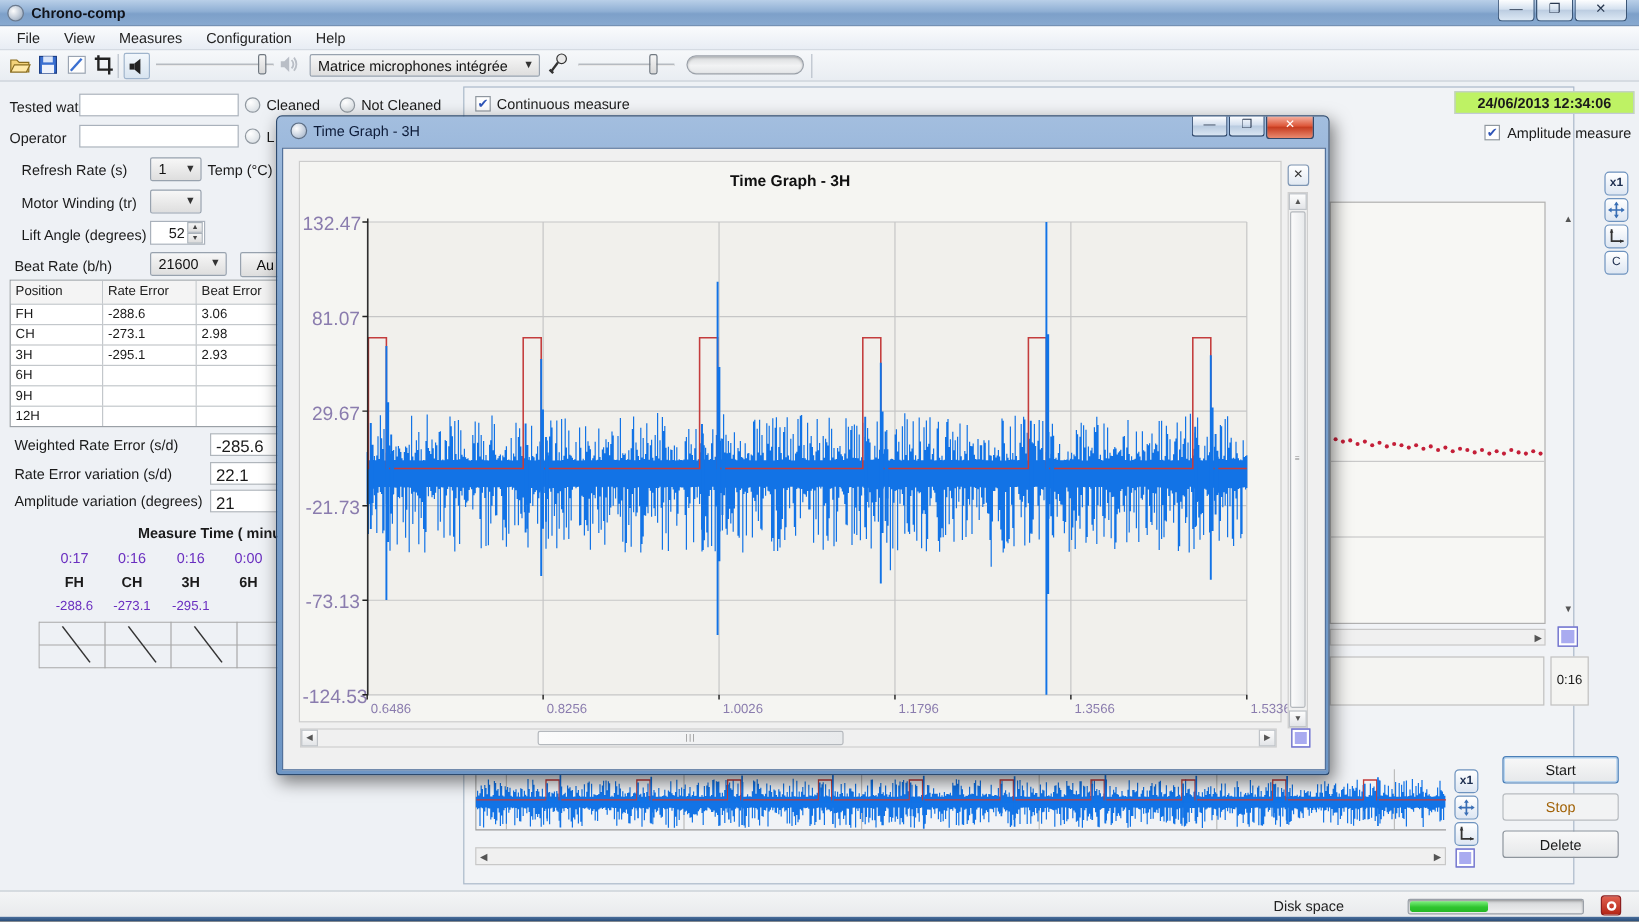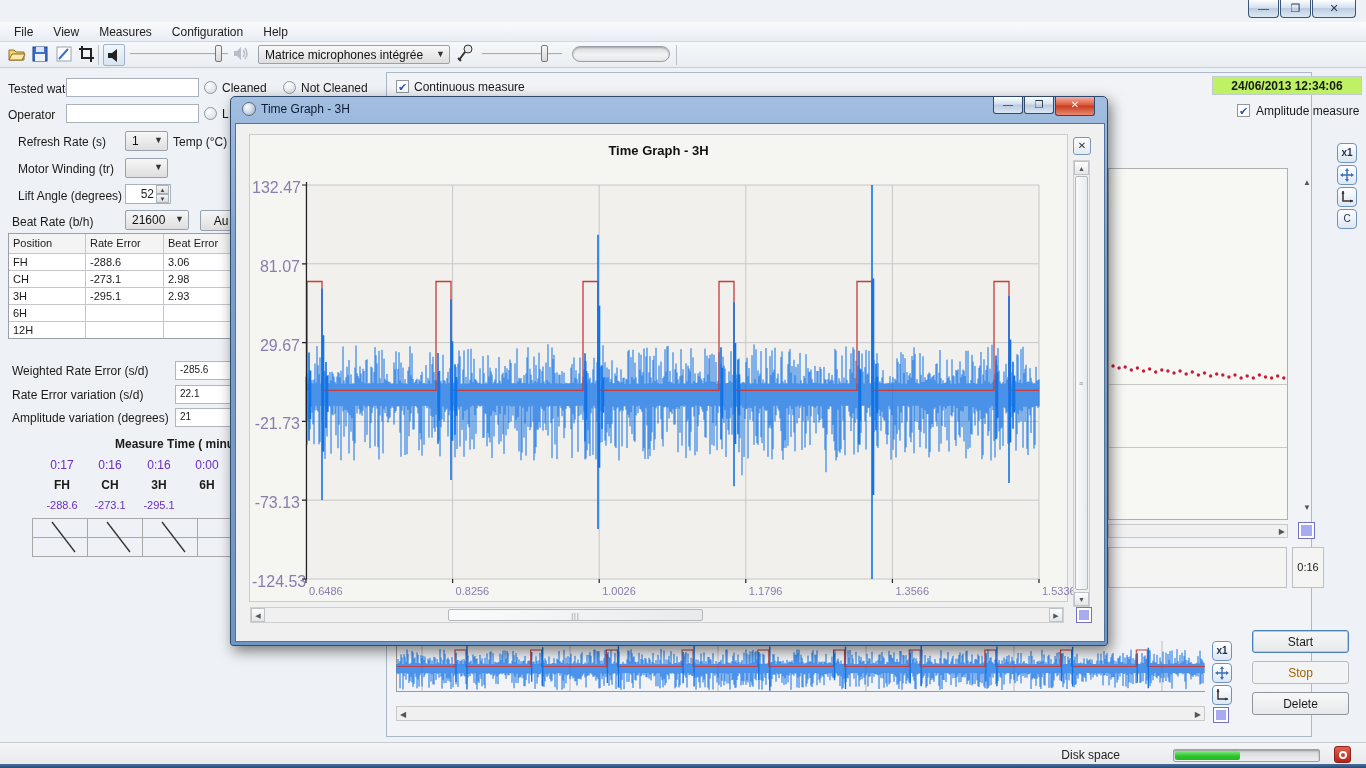--- a/index.html
+++ b/index.html
@@ -42,21 +42,21 @@
   .lbl{font-size:12px;color:#1a1a1a;white-space:nowrap;}
   .tinput{background:#fff;border:1px solid #a9b1bb;}
   .radio{width:13px;height:13px;border-radius:50%;border:1px solid #8f979f;
     background:radial-gradient(circle at 35% 30%,#ffffff,#dfe4e8 70%,#c9d0d6);}
   .checkbox{width:13px;height:13px;border:1px solid #8f979f;background:#fff;
     font-size:11px;line-height:12px;text-align:center;color:#2f55b8;font-weight:bold;}
   .spin{background:#fff;border:1px solid #a9b1bb;}
   .spin .sv{position:absolute;right:16px;top:2px;}
   .spin .sarr{position:absolute;right:1px;width:13px;height:9px;font-size:6px;text-align:center;line-height:9px;
     background:linear-gradient(180deg,#f5f5f5,#dcdcdc);border:1px solid #aab2ba;color:#444;}
-  .vbox{background:#fff;border:1px solid #b0b6bc;font-size:10px;padding:2px 0 0 4px;}
+  .vbox{background:#fff;border:1px solid #b0b6bc;font-size:14px;padding:2px 0 0 4px;}
 
   
   .ptable{left:8px;top:233px;width:250px;border:1px solid #9aa0a6;background:#fff;font-size:11px;z-index:1;}
   .prow{display:grid;grid-template-columns:77px 78px 93px;}
   .pcell{border-right:1px solid #c3c7cb;border-top:1px solid #c3c7cb;padding:2px 0 1px 4px;height:17px;}
   .phead .pcell{border-top:none;background:#f4f4f4;height:19px;padding-top:3px;}
 
   .purple{color:#6a2fc0;}
   .posb{font-weight:bold;}
 
@@ -108,20 +108,24 @@
   .sb-btn{position:absolute;background:linear-gradient(180deg,#fdfdfd,#e3e5e8);border:1px solid #bfc3c8;
     text-align:center;color:#555;}
   .sb-thumb{position:absolute;background:linear-gradient(90deg,#fbfbfb,#e8eaec);border:1px solid #b4b8bd;border-radius:2px;}
   .grip{position:absolute;left:50%;top:50%;transform:translate(-50%,-50%);font-size:7px;color:#888;letter-spacing:1px;}
 </style>
 </head>
 <body>
 
 <div class="screen">
 
+  <div class="abs titlebar">
+    <div class="abs app-icon"></div>
+    <div class="abs title-text">Chrono-comp</div>
+  </div>
   <div class="abs wbtn" style="left:1248px;width:31px;"><span>—</span></div>
   <div class="abs wbtn" style="left:1280px;width:31px;"><span>❐</span></div>
   <div class="abs wbtn" style="left:1312px;width:44px;"><span>✕</span></div>
 
   <div class="abs menubar">
     <span class="menu-item">File</span>
     <span class="menu-item">View</span>
     <span class="menu-item">Measures</span>
     <span class="menu-item">Configuration</span>
     <span class="menu-item">Help</span>
@@ -232,20 +236,25 @@
       <div class="pcell">-273.1</div>
       <div class="pcell">2.98</div>
     </div>
     <div class="prow">
       <div class="pcell">3H</div>
       <div class="pcell">-295.1</div>
       <div class="pcell">2.93</div>
     </div>
     <div class="prow">
       <div class="pcell">6H</div>
+      <div class="pcell"></div>
+      <div class="pcell"></div>
+    </div>
+    <div class="prow">
+      <div class="pcell">9H</div>
       <div class="pcell"></div>
       <div class="pcell"></div>
     </div>
     <div class="prow">
       <div class="pcell">12H</div>
       <div class="pcell"></div>
       <div class="pcell"></div>
     </div>
   </div>
 

